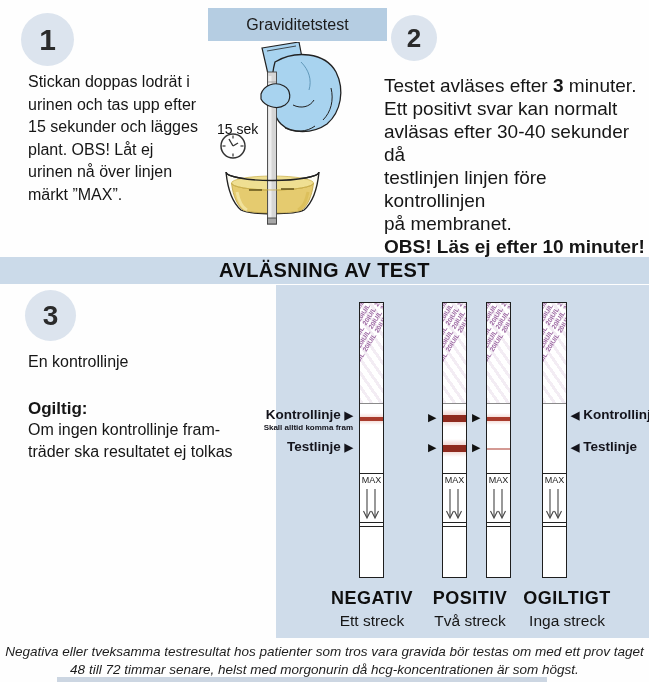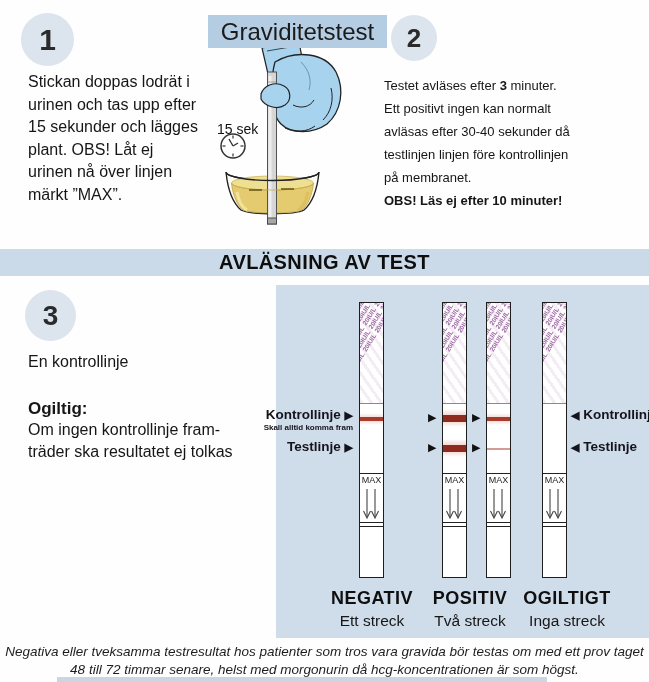--- a/index.html
+++ b/index.html
@@ -10,31 +10,31 @@
   
   .badge{
     position:absolute;border-radius:50%;background:#dce4ee;color:#2b2b2b;
     font-weight:bold;display:flex;align-items:center;justify-content:center;
   }
   #badge1{left:21px;top:13px;width:53px;height:53px;font-size:30px;}
   #badge2{left:391px;top:15px;width:46px;height:46px;font-size:26px;}
   #badge3{left:25px;top:290px;width:51px;height:51px;font-size:28px;}
   
   .title-box{
-    position:absolute;left:208px;top:15px;width:179px;height:33px;background:#b5cde2;
-    display:flex;align-items:center;justify-content:center;font-size:24px;color:#1b1b1b;z-index:5;
+    position:absolute;left:208px;top:8px;width:179px;height:33px;background:#b5cde2;
+    display:flex;align-items:center;justify-content:center;font-size:16px;color:#1b1b1b;z-index:5;
   }
   
   .step1-text{position:absolute;left:28px;top:71px;font-size:16px;line-height:22.5px;}
-  .step2-text{position:absolute;left:384px;top:74px;width:264px;font-size:13px;line-height:23px;}
+  .step2-text{position:absolute;left:384px;top:74px;width:264px;font-size:19px;line-height:23px;}
   .step2-text .warn{font-weight:bold;}
   .step2-text b{font-weight:bold;}
   
   .band{
-    position:absolute;left:0;top:249px;width:649px;height:27px;background:#cbdae9;
+    position:absolute;left:0;top:257px;width:649px;height:27px;background:#cbdae9;
     display:flex;align-items:center;justify-content:center;
     font-weight:bold;font-size:20px;letter-spacing:.4px;color:#0e0e0e;
   }
   
   .step3-text{position:absolute;left:28px;top:351px;font-size:16px;line-height:21.5px;}
   .step3-text .grp1{margin-bottom:25px;}
   .step3-text .grp2{margin-bottom:21px;}
   .step3-text .lbl{font-weight:bold;font-size:17px;}
   
   .panel{position:absolute;left:276px;top:285px;width:373px;height:353px;background:#cfdcea;}
@@ -97,21 +97,21 @@
   <div>Stickan doppas lodrät i</div>
   <div>urinen och tas upp efter</div>
   <div>15 sekunder och lägges</div>
   <div>plant. OBS! Låt ej</div>
   <div>urinen nå över linjen</div>
   <div>märkt ”MAX”.</div>
 </div>
 
 <div class="step2-text">
   <div><span>Testet avläses efter </span><b>3</b><span> minuter.</span></div>
-  <div>Ett positivt ingen kan normalt</div>
+  <div>Ett positivt svar kan normalt</div>
   <div>avläsas efter 30-40 sekunder då</div>
   <div>testlinjen linjen före kontrollinjen</div>
   <div>på membranet.</div>
   <div class="warn">OBS! Läs ej efter 10 minuter!</div>
 </div>
 
 <svg class="illu" width="160" height="195" viewBox="0 0 160 195">
 
   <g>
     <path d="M21,130 C23,150 29,162 36,168 C45,173 90,173 99,168 C106,162 112,150 114,130 A46.5,8.5 0 0 1 21,130 Z" fill="#fdfcf2" stroke="#222" stroke-width="1.4"></path>

